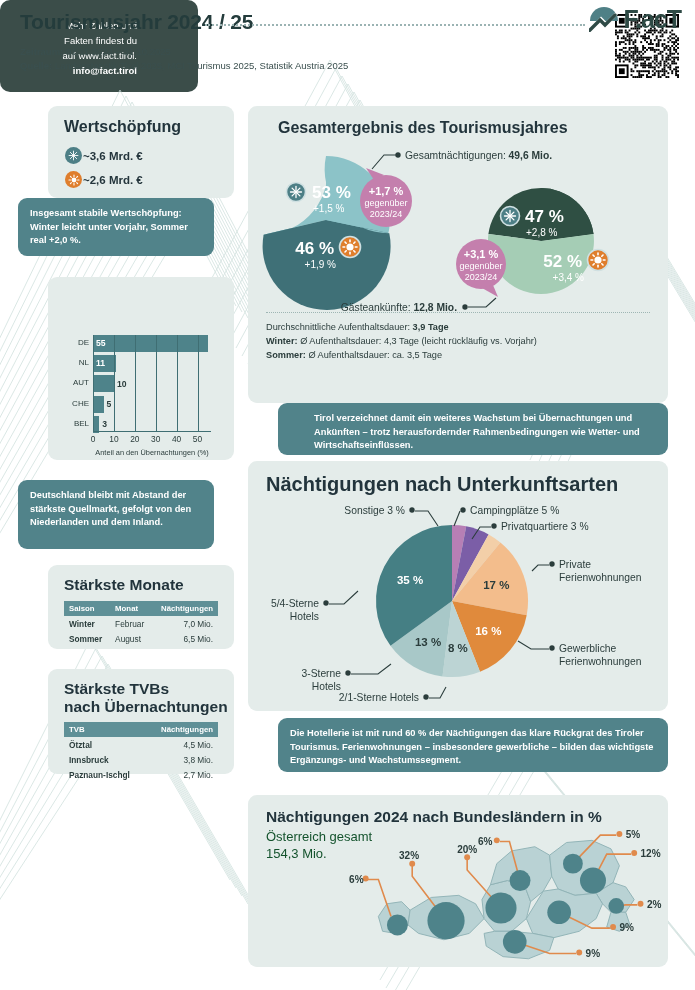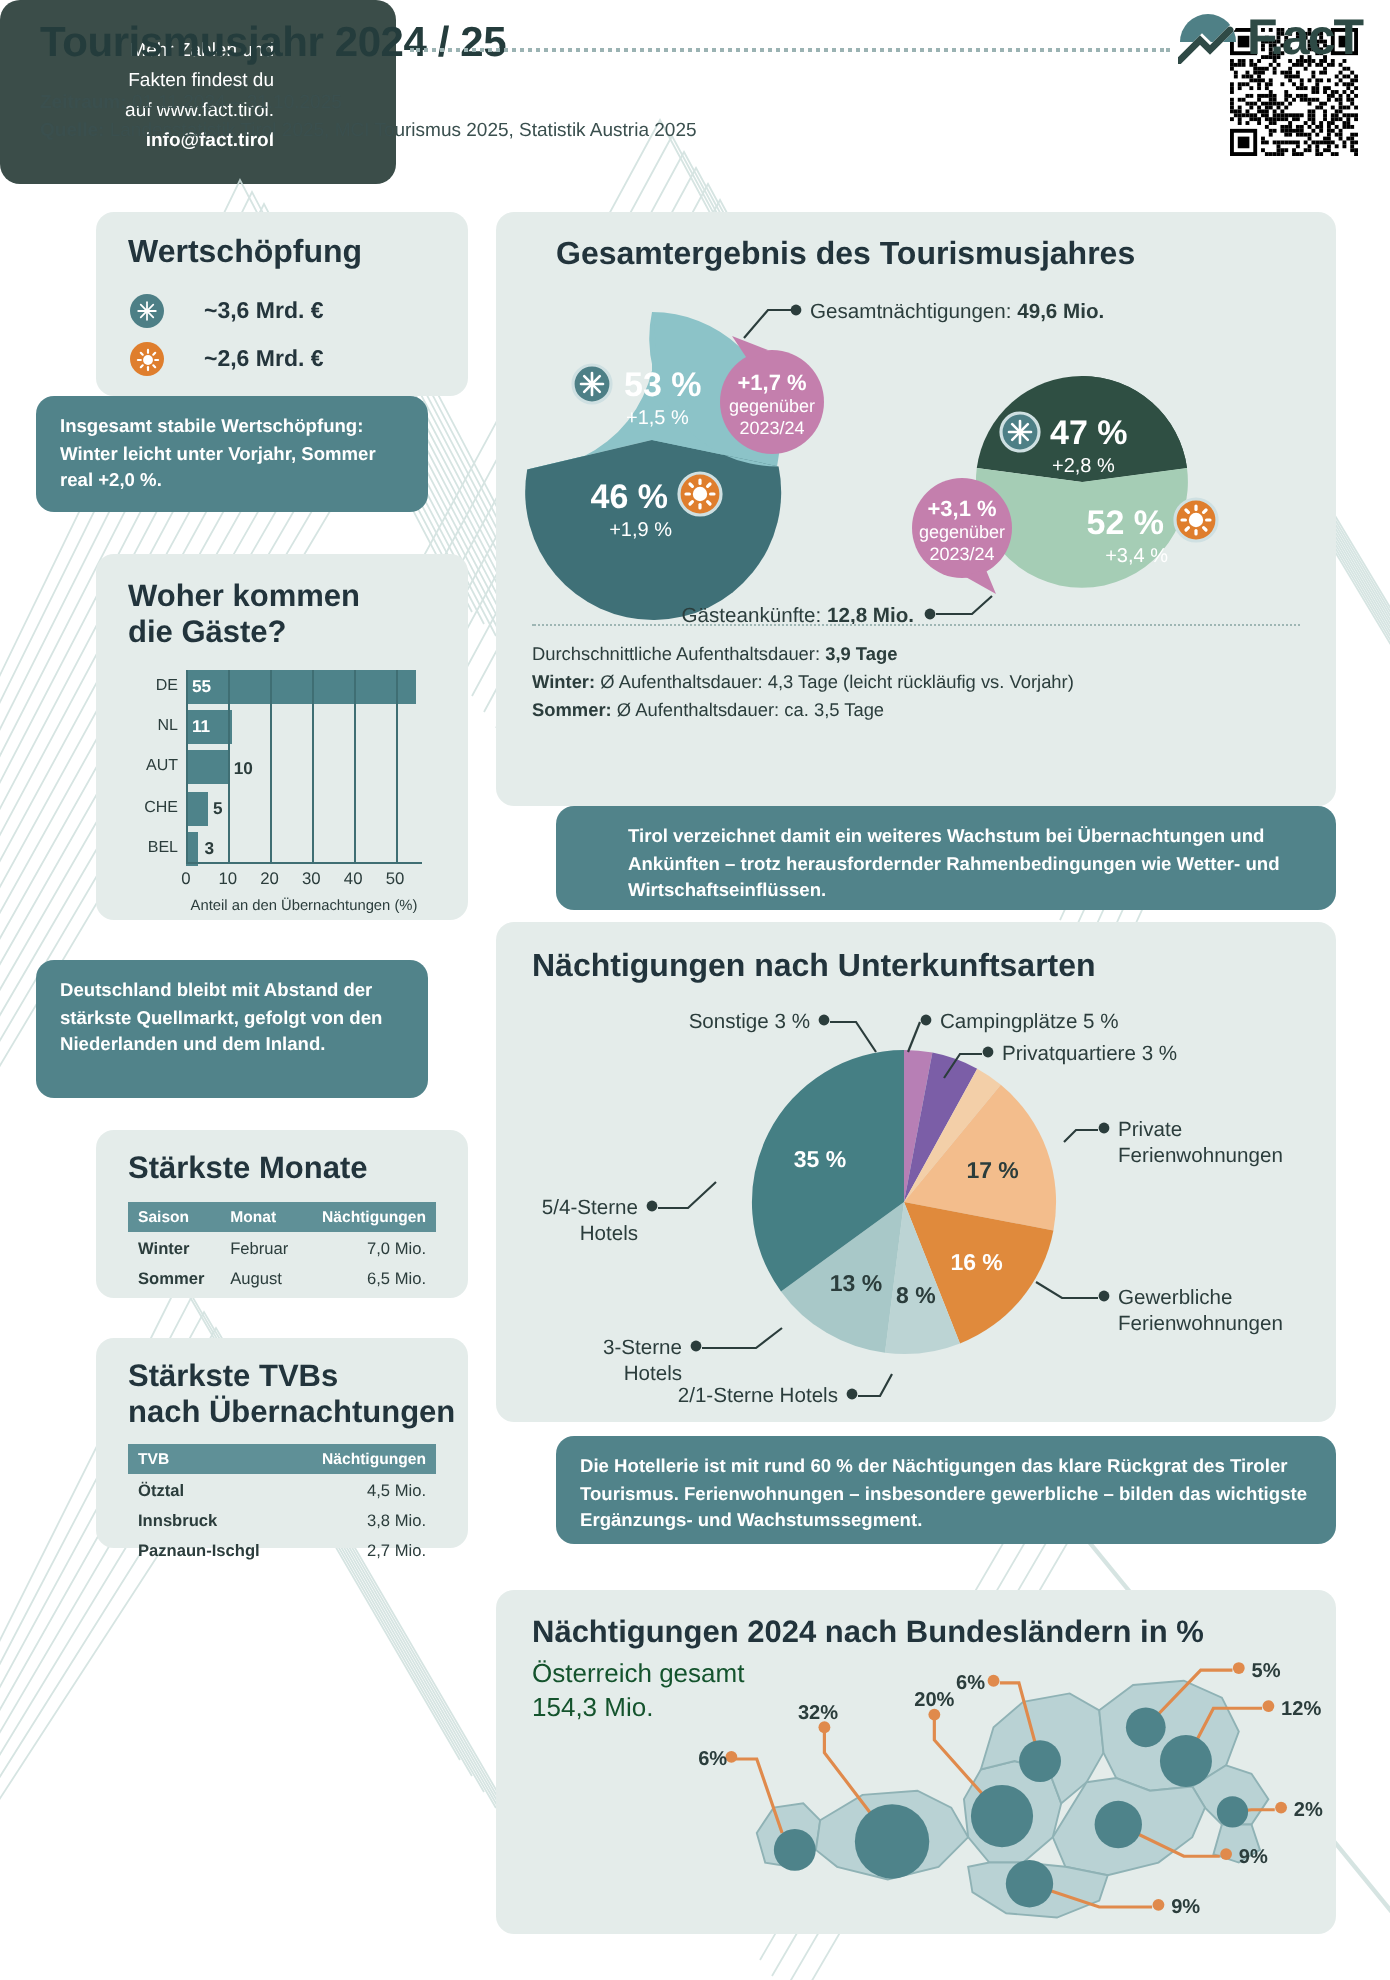--- a/index.html
+++ b/index.html
@@ -24,21 +24,21 @@
 
   
   .card{position:absolute;background:#e4ecea;border-radius:9px;z-index:3;}
   .card-title{font-size:15.5px;font-weight:700;color:#22343c;line-height:18px;}
   .quote{position:absolute;background:#51838a;color:#fff;border-radius:9px;z-index:6;
          font-size:9.3px;font-weight:600;line-height:13.5px;padding:9px 12px;box-sizing:border-box;}
 
   
   #c-wert{left:48px;top:106px;width:186px;height:92px;text-align:right;}
   #c-wert .card-title{position:absolute;left:16px;top:12px;font-size:16px;}
-  .ws-row{position:absolute;display:flex;align-items:center;gap:20px;left:17px;}
+  .ws-row{position:absolute;display:flex;align-items:center;gap:1px;left:17px;}
   .ws-val{font-size:11.5px;font-weight:700;color:#24353c;}
   .badge{width:17px;height:17px;border-radius:50%;display:flex;align-items:center;justify-content:center;}
   .badge.snow{background:#4d7f86;}
   .badge.sun{background:#df7e2d;}
   #q-wert{left:18px;top:198px;width:196px;height:58px;}
 
   
   #c-woher{left:48px;top:277px;width:186px;height:183px;}
   #c-woher .card-title{position:absolute;left:16px;top:13px;}
   .barchart{position:absolute;left:14px;top:58px;width:160px;height:112px;}
@@ -79,21 +79,21 @@
   
   #c-gesamt{left:248px;top:106px;width:420px;height:297px;}
   #c-gesamt .card-title{position:absolute;left:30px;top:13px;font-size:16px;}
   .dots-sep{position:absolute;left:18px;top:206px;width:384px;border-bottom:1.6px dotted #9eb6b4;}
   .dur{position:absolute;left:18px;top:214px;font-size:9.2px;line-height:14px;color:#2b3d3c;}
   .dur b{font-weight:700;}
   #q-gesamt{left:278px;top:403px;width:390px;height:52px;padding-left:36px;}
 
   
   #c-unter{left:248px;top:461px;width:420px;height:250px;}
-  #c-unter .card-title{position:absolute;left:18px;top:14px;font-size:16px;}
+  #c-unter .card-title{position:absolute;left:18px;top:14px;font-size:20px;}
   #q-unter{left:278px;top:718px;width:390px;height:54px;}
 
   
   #c-bund{left:248px;top:795px;width:420px;height:172px;}
   #c-bund .card-title{position:absolute;left:18px;top:13px;font-size:15.5px;}
   .bund-sub{position:absolute;left:18px;top:33px;font-size:13px;line-height:17px;color:#14532d;}
 
   svg{display:block;}
   .lbl{font-family:"Liberation Sans", sans-serif;}
 </style>
@@ -327,24 +327,20 @@
     </div>
     <div>
       <b>Sommer:</b>
       <span>Ø Aufenthaltsdauer: ca. 3,5 Tage</span>
     </div>
   </div>
 </div>
 <div class="quote" id="q-gesamt">Tirol verzeichnet damit ein weiteres Wachstum bei Übernachtungen und Ankünften – trotz herausfordernder Rahmenbedingungen wie Wetter- und Wirtschaftseinflüssen.</div>
 
 <div class="card" id="c-woher">
-  <div class="card-title">
-    <span>Woher kommen</span><br>
-    <span>die Gäste?</span>
-  </div>
   <div class="barchart" id="barchart">
       <div class="bc-row">
         <span class="bc-lab">DE</span>
         <span class="bc-track">
           <span class="bc-bar" style="width:115.0px"></span>
           <span class="bc-num inside">55</span>
         </span>
       </div>
       <div class="bc-row">
         <span class="bc-lab">NL</span>

